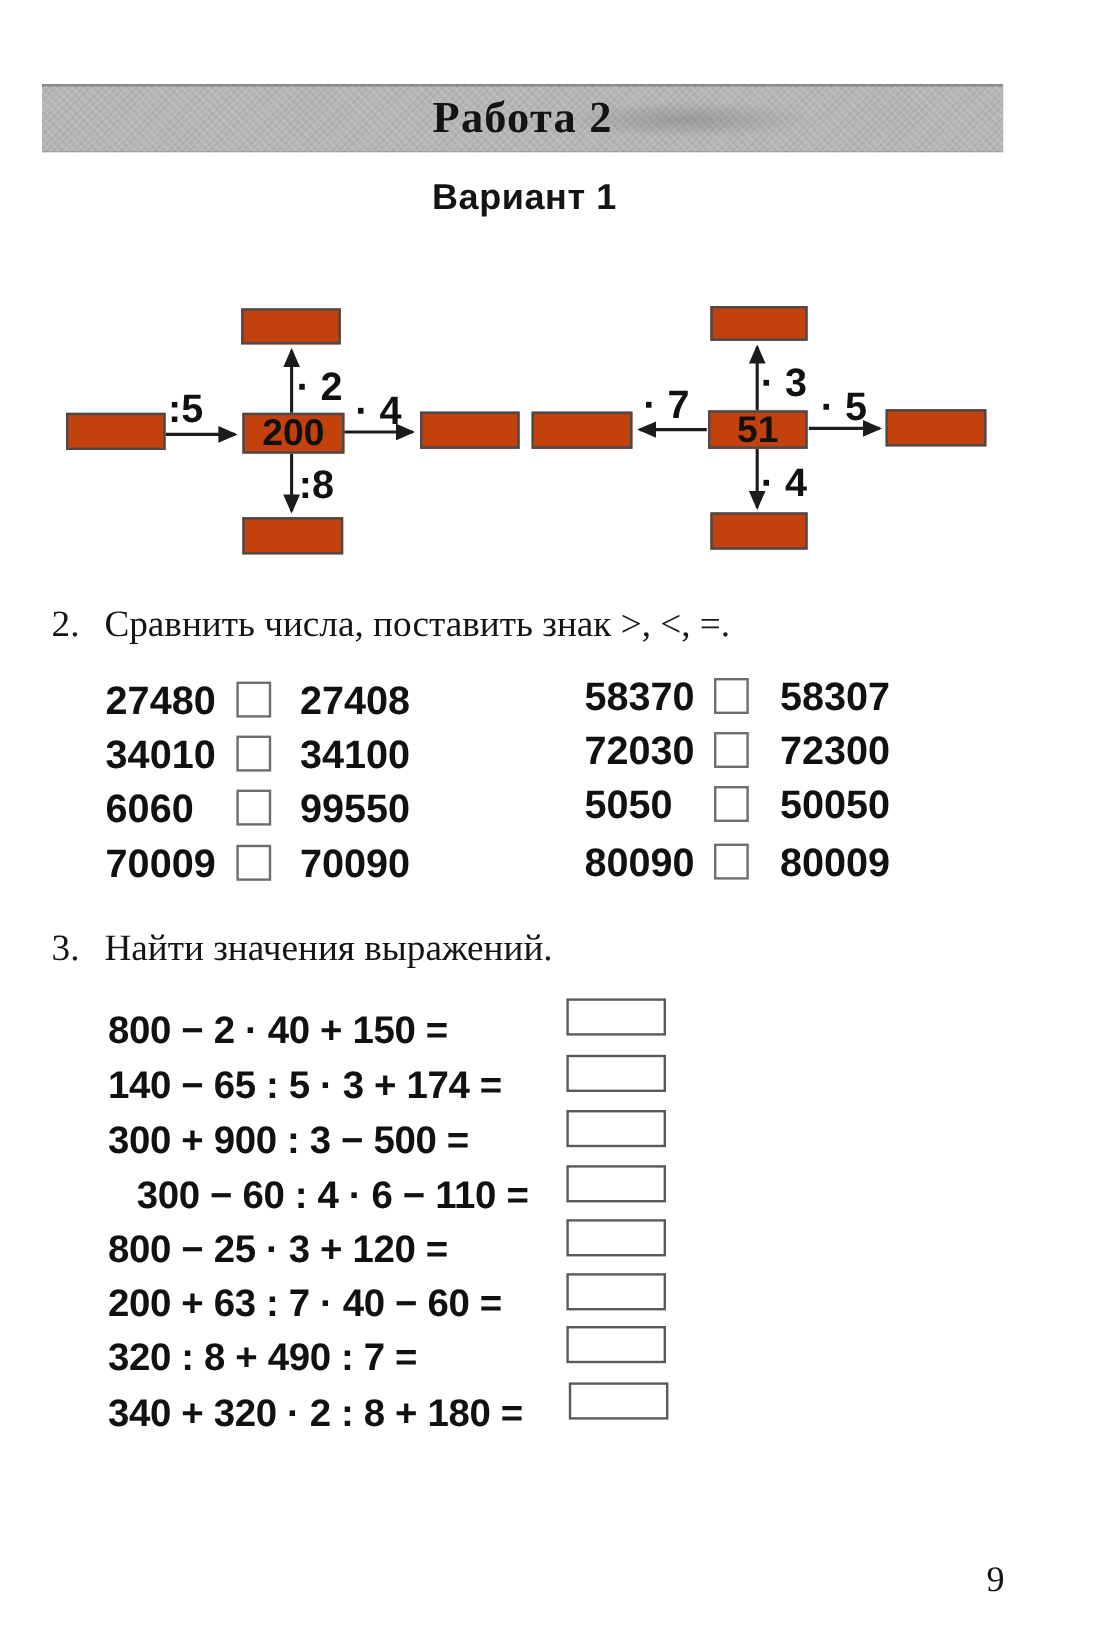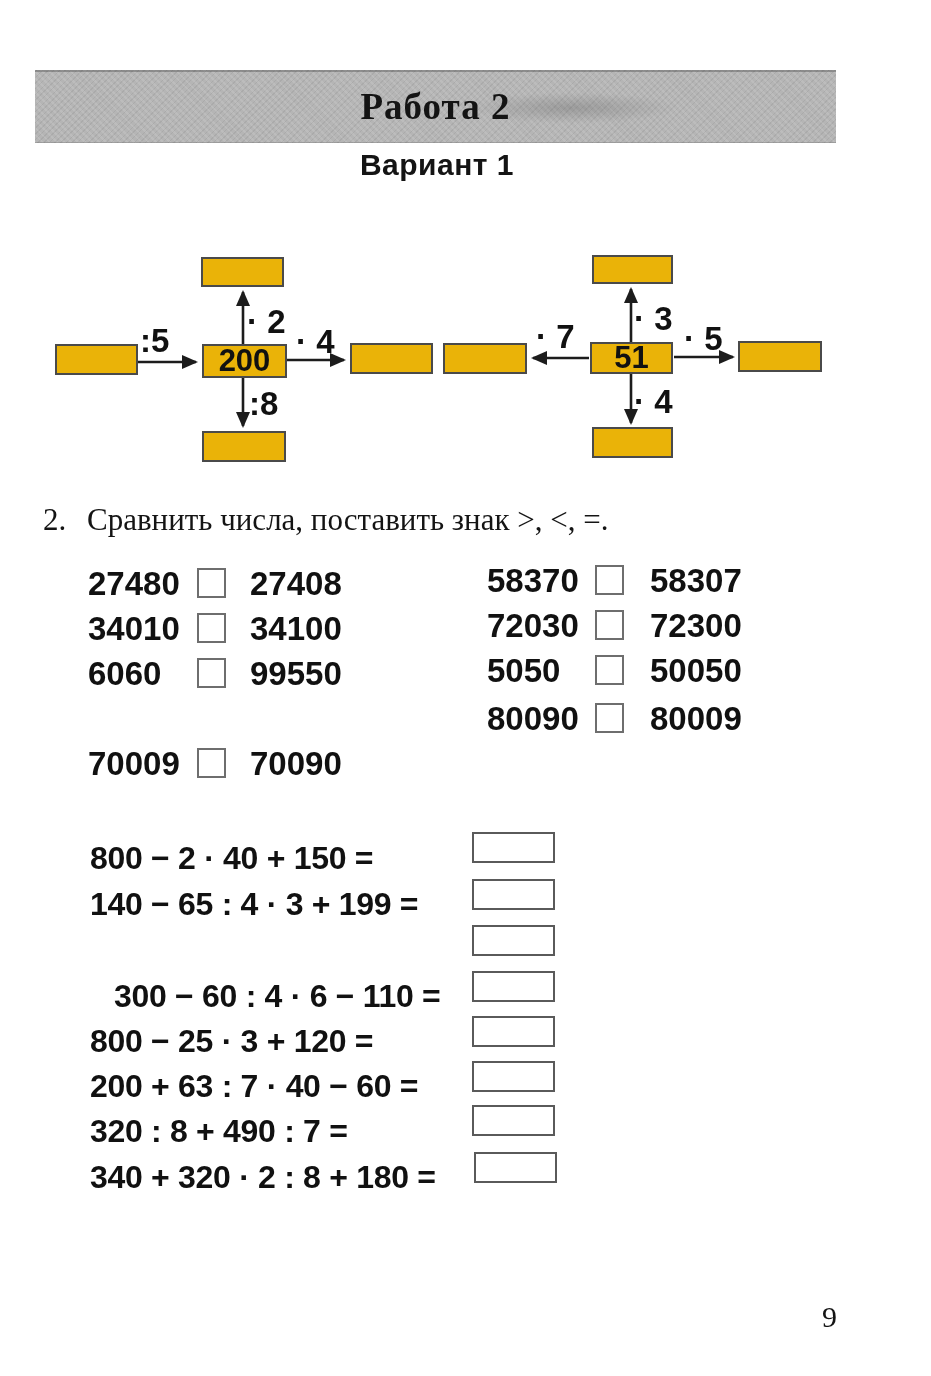--- a/index.html
+++ b/index.html
@@ -2,21 +2,21 @@
 <html><head>
 <meta charset="utf-8">
 <style>
   html,body{margin:0;padding:0;background:#ffffff;}
   .page{
     position:relative;width:931px;height:1376px;background:#ffffff;
     font-family:"Liberation Sans",sans-serif;color:#161616;overflow:hidden;
   }
   
   .header-bar{
-    position:absolute;left:35px;top:70px;width:801px;height:73px;
+    position:absolute;left:35px;top:70px;width:801px;height:57px;
     background-color:#b5b5b5;
     background-image:
       radial-gradient(ellipse 150px 22px at 67% 52%, rgba(70,70,70,.25), transparent 70%),
       repeating-linear-gradient(45deg, rgba(255,255,255,.10) 0 2px, transparent 2px 5px),
       repeating-linear-gradient(-45deg, rgba(0,0,0,.06) 0 1px, transparent 1px 4px);
     box-shadow: inset 0 2px 0 rgba(60,60,60,.35), inset 0 -1px 0 rgba(110,110,110,.35);
     display:flex;align-items:center;justify-content:center;
   }
   .header-title{
     font-family:"Liberation Serif",serif;font-weight:bold;font-size:37px;
@@ -27,21 +27,21 @@
     font-weight:bold;font-size:30px;color:#141414;letter-spacing:.5px;
   }
   
   .task-header{
     position:absolute;left:43px;font-family:"Liberation Serif",serif;
     font-size:31px;color:#141414;white-space:nowrap;
   }
   .task-num{display:inline-block;width:44px;}
   
   .dbox{
-    position:absolute;box-sizing:border-box;background:#eab308;
+    position:absolute;box-sizing:border-box;background:#c2410c;
     border:2px solid #4a4a4a;
   }
   .dbox.center{
     display:flex;align-items:center;justify-content:center;
     font-size:31px;font-weight:bold;color:#111;
   }
   .op-label{
     position:absolute;font-size:33px;font-weight:bold;color:#111;white-space:nowrap;
   }
   .arrows{position:absolute;left:0;top:0;pointer-events:none;}
@@ -127,21 +127,21 @@
   <div class="cmp-row" style="left:88px;top:610px;width:300px;">
     <span class="cmp-a">34010</span>
     <span class="cmp-box" style="left:109px;"></span>
     <span class="cmp-b" style="left:162px;">34100</span>
   </div>
   <div class="cmp-row" style="left:88px;top:655px;width:300px;">
     <span class="cmp-a">6060</span>
     <span class="cmp-box" style="left:109px;"></span>
     <span class="cmp-b" style="left:162px;">99550</span>
   </div>
-  <div class="cmp-row" style="left:88px;top:701px;width:300px;margin-top:44px;">
+  <div class="cmp-row" style="left:88px;top:701px;width:300px;">
     <span class="cmp-a">70009</span>
     <span class="cmp-box" style="left:109px;"></span>
     <span class="cmp-b" style="left:162px;">70090</span>
   </div>
 
   <div class="cmp-row" style="left:487px;top:562px;width:300px;">
     <span class="cmp-a">58370</span>
     <span class="cmp-box" style="left:108px;"></span>
     <span class="cmp-b" style="left:163px;">58307</span>
   </div>
@@ -154,27 +154,31 @@
     <span class="cmp-a">5050</span>
     <span class="cmp-box" style="left:108px;"></span>
     <span class="cmp-b" style="left:163px;">50050</span>
   </div>
   <div class="cmp-row" style="left:487px;top:700px;width:300px;">
     <span class="cmp-a">80090</span>
     <span class="cmp-box" style="left:108px;"></span>
     <span class="cmp-b" style="left:163px;">80009</span>
   </div>
 
+  <div class="task-header" style="top:772px;">
+    <span class="task-num">3.</span><span>Найти значения выражений.</span>
+  </div>
 
   <div class="expr-text" style="top:840px;">800 − 2 · 40 + 150 =</div>
   <div class="expr-box" style="top:832px;"></div>
 
-  <div class="expr-text" style="top:886px;">140 − 65 : 4 · 3 + 199 =</div>
+  <div class="expr-text" style="top:886px;">140 − 65 : 5 · 3 + 174 =</div>
   <div class="expr-box" style="top:879px;"></div>
 
+  <div class="expr-text" style="top:932px;">300 + 900 : 3 − 500 =</div>
   <div class="expr-box" style="top:925px;"></div>
 
   <div class="expr-text" style="top:978px;margin-left:24px;">300 − 60 : 4 · 6 − 110 =</div>
   <div class="expr-box" style="top:971px;"></div>
 
   <div class="expr-text" style="top:1023px;">800 − 25 · 3 + 120 =</div>
   <div class="expr-box" style="top:1016px;"></div>
 
   <div class="expr-text" style="top:1068px;">200 + 63 : 7 · 40 − 60 =</div>
   <div class="expr-box" style="top:1061px;"></div>

